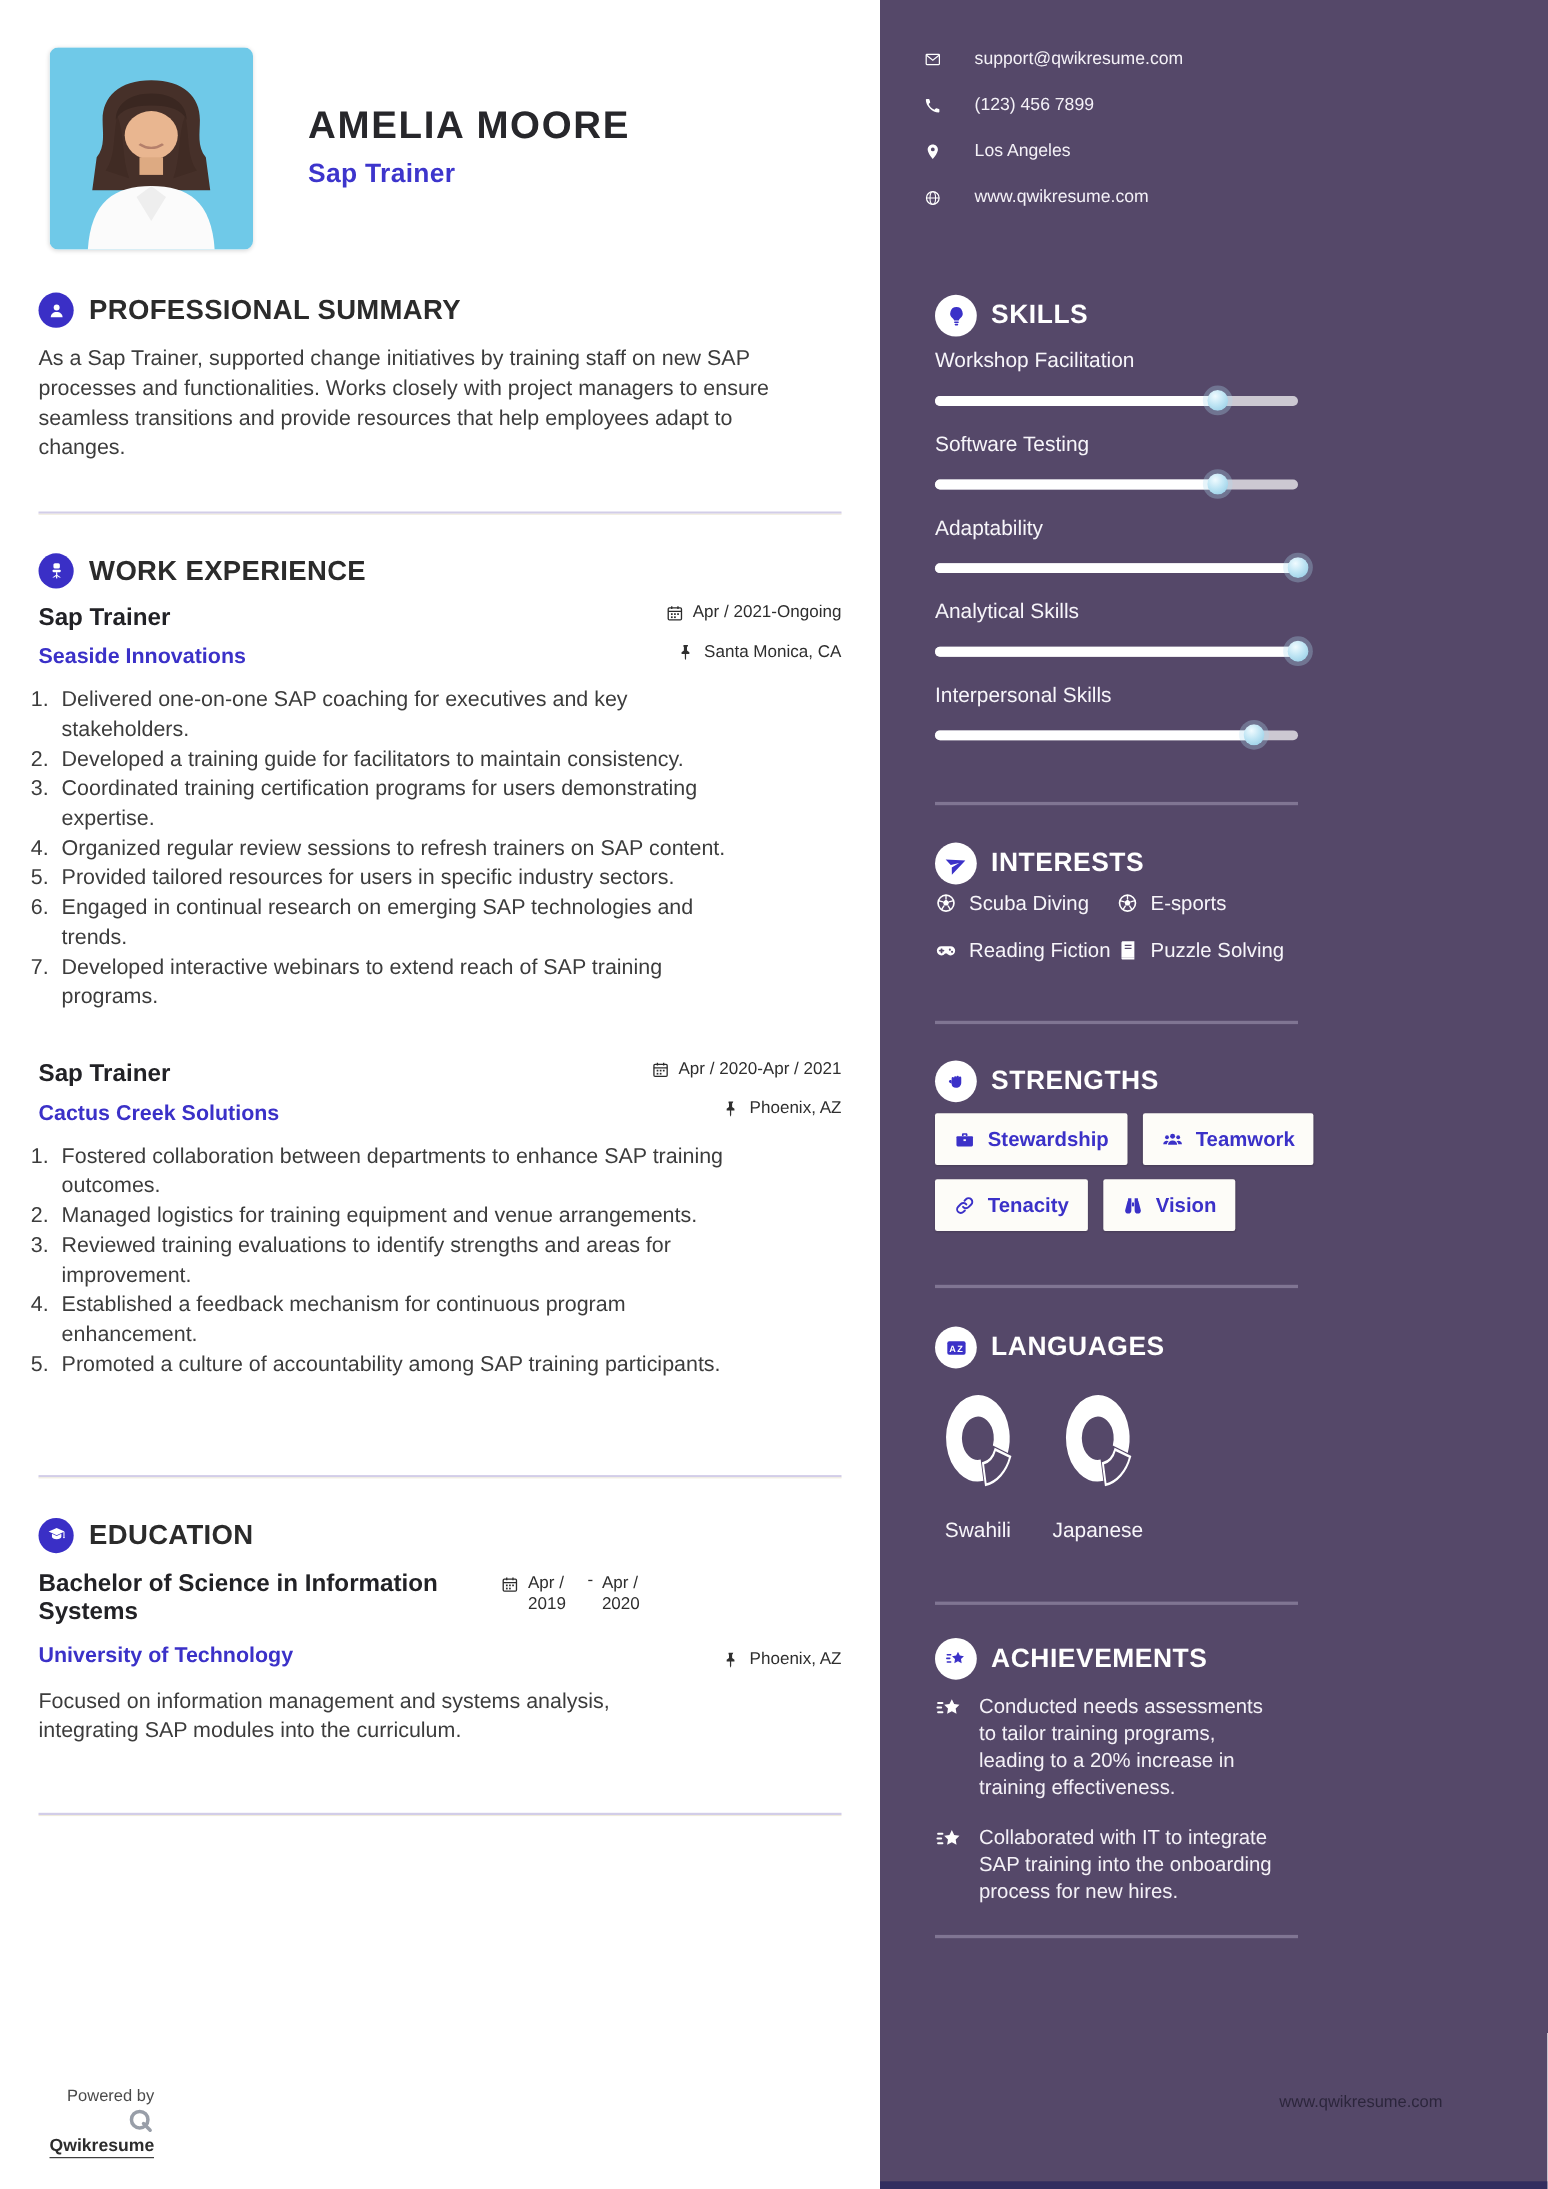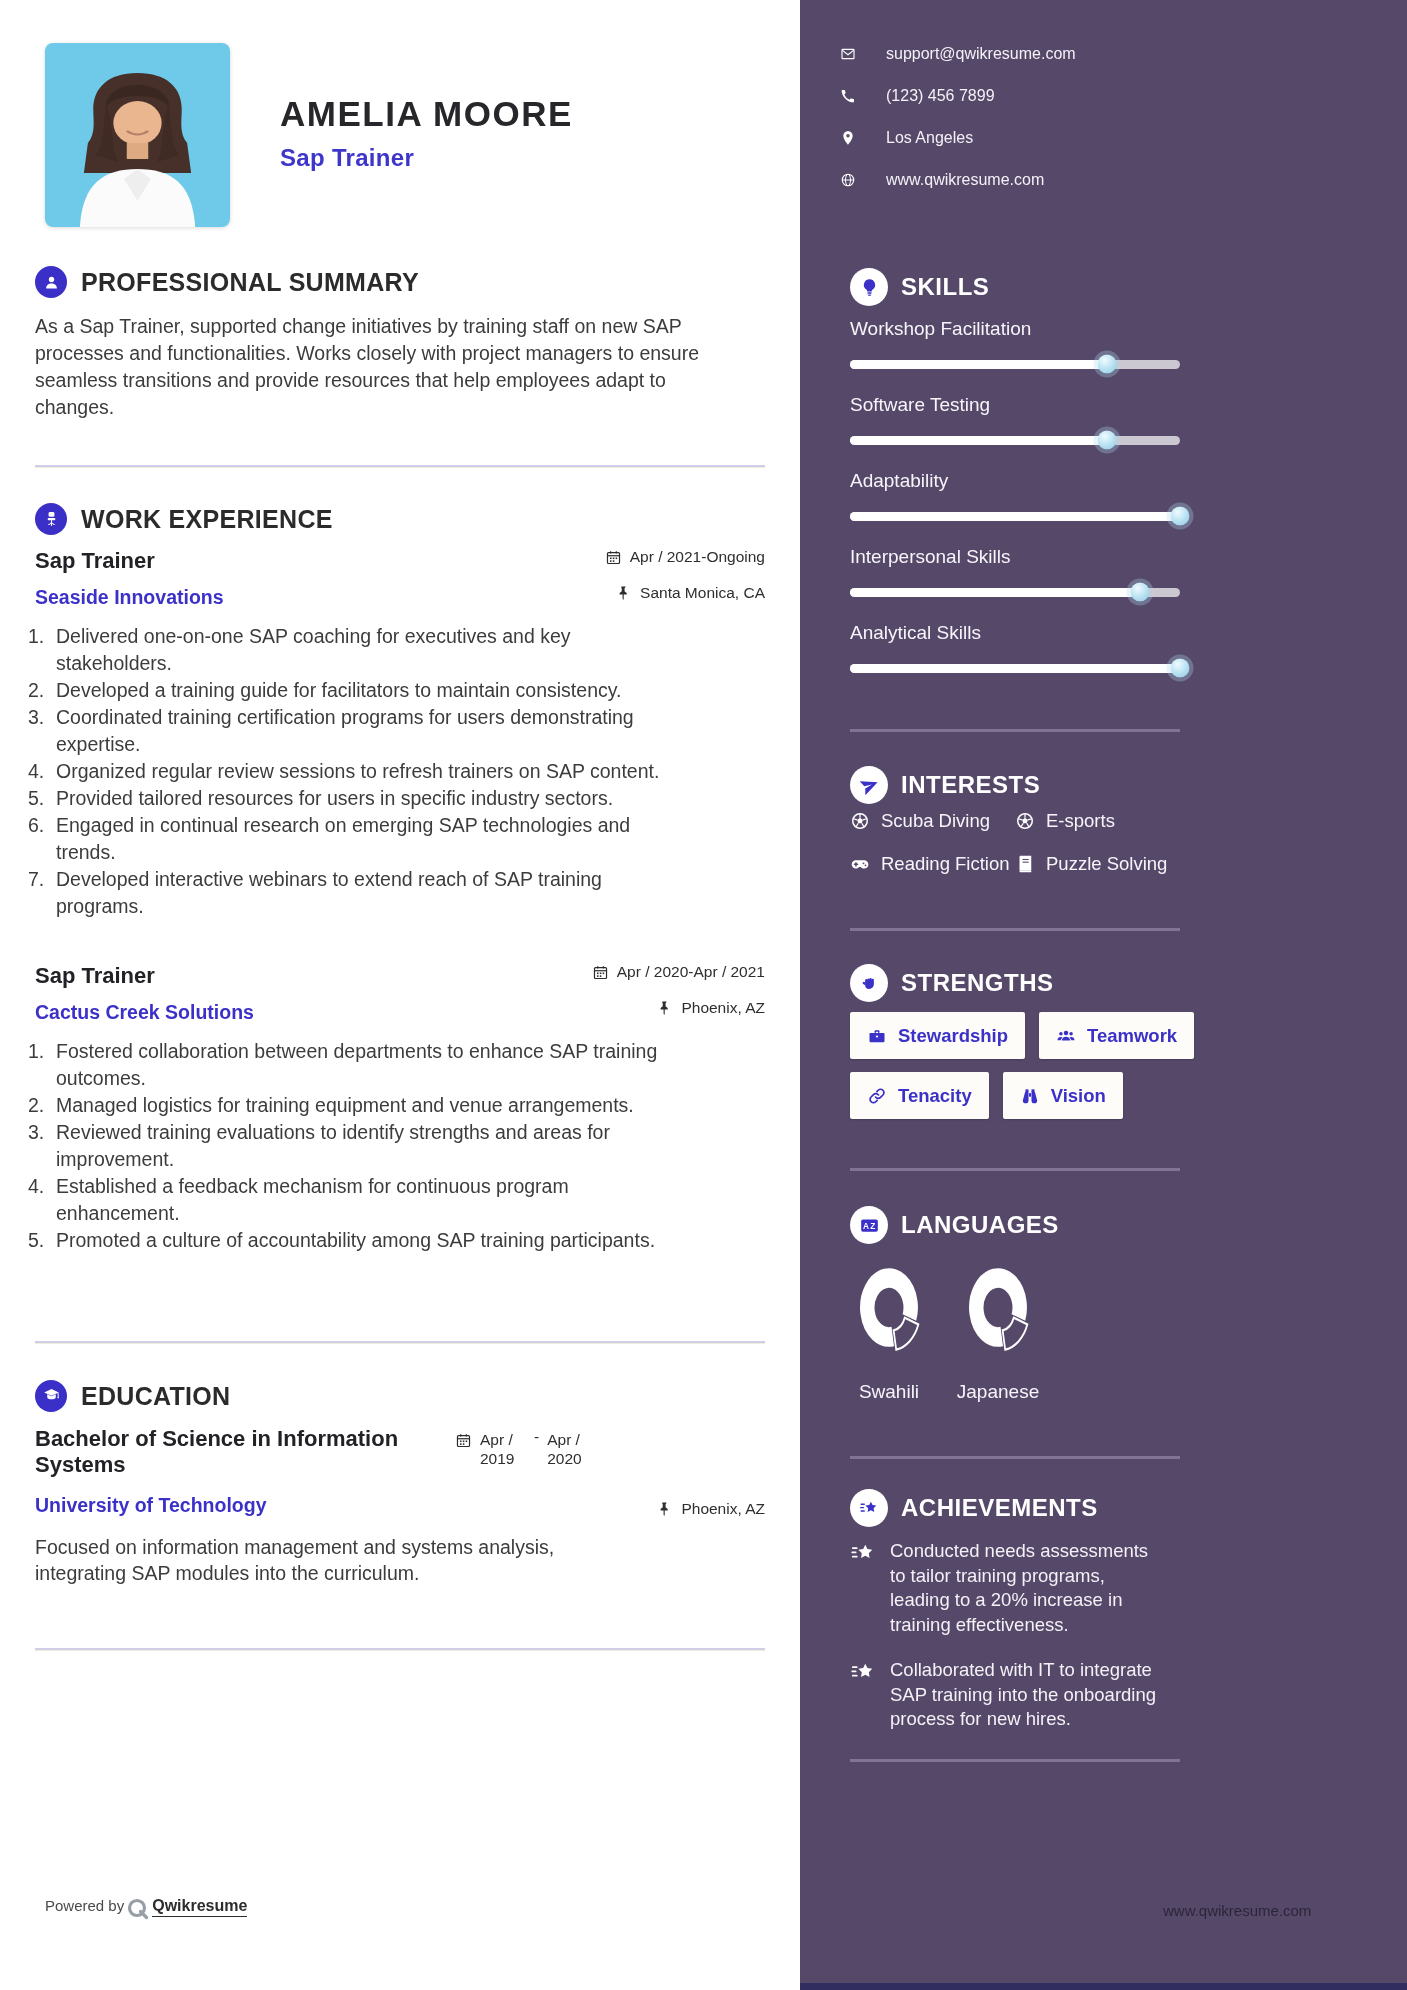--- a/index.html
+++ b/index.html
@@ -44,21 +44,21 @@
   .edu-body { position:relative; }
   .degree { width:400px; font-size:22px; font-weight:bold; color:#222226; line-height:26px; }
   .edu-dates { position:absolute; left:420px; top:4px; display:flex; gap:8px; align-items:flex-start; font-size:15.5px; color:#2e2e2e; }
   .edu-dates svg { width:17px; height:17px; margin-top:2px; }
   .datecol { width:46px; line-height:19px; }
   .date-sep { margin-top:-2px; }
   .edu-loc { position:absolute; right:0; top:74px; }
   .school { margin-top:16px; font-size:19.5px; font-weight:bold; color:#3b31c8; }
   .edu-desc { margin-top:17px; width:570px; font-size:19.5px; line-height:26px; color:#3c3c3c; }
 
-  .footer-left { left:45px; top:1897px; display:flex; align-items:flex-start; gap:2px; }
+  .footer-left { left:45px; top:1897px; display:flex; align-items:flex-end; gap:2px;flex-direction:column; }
   .powered { font-size:15px; color:#4a4a4a; }
   .q-logo svg { width:24px; height:24px; display:block; }
   .brand { font-size:16px; font-weight:bold; color:#2c2c2c; border-bottom:1.5px solid #2c2c2c; padding-bottom:1px; text-decoration:none; }
 
   
   .sidebar { position:absolute; left:800px; top:0; width:607px; height:1990px; background:#554869; color:#fff; }
   .s-abs { position:absolute; }
 
   .contact { left:40px; top:45px; }
   .c-row { display:flex; align-items:center; gap:30px; margin-bottom:24px; font-size:16px; color:#f4f1f7; }
@@ -360,33 +360,33 @@
       </div>
       <div class="skill">
         <div class="skill-name">Adaptability</div>
         <div class="slider">
           <div class="slider-track"></div>
           <div class="slider-fill" style="width: 100%;"></div>
           <div class="slider-thumb" style="left: 100%;"></div>
         </div>
       </div>
       <div class="skill">
+        <div class="skill-name">Analytical Skills</div>
+        <div class="slider">
+          <div class="slider-track"></div>
+          <div class="slider-fill" style="width: 100%;"></div>
+          <div class="slider-thumb" style="left: 100%;"></div>
+        </div>
+      </div>
+      <div class="skill">
         <div class="skill-name">Interpersonal Skills</div>
         <div class="slider">
           <div class="slider-track"></div>
           <div class="slider-fill" style="width: 88%;"></div>
           <div class="slider-thumb" style="left: 88%;"></div>
-        </div>
-      </div>
-      <div class="skill">
-        <div class="skill-name">Analytical Skills</div>
-        <div class="slider">
-          <div class="slider-track"></div>
-          <div class="slider-fill" style="width: 100%;"></div>
-          <div class="slider-thumb" style="left: 100%;"></div>
         </div>
       </div>
     </div>
 
     <div class="s-abs s-hr" style="top:729px;"></div>
 
     <div class="s-abs s-head" style="left:50px; top:766px;">
       <span class="s-badge">
         <svg viewBox="0 0 24 24" fill="currentColor" style="transform:rotate(-22deg)">
             <path d="M3.4 20.6L22 12 3.4 3.4l2.8 7.2L15 12l-8.8 1.4-2.8 7.2z"></path>

